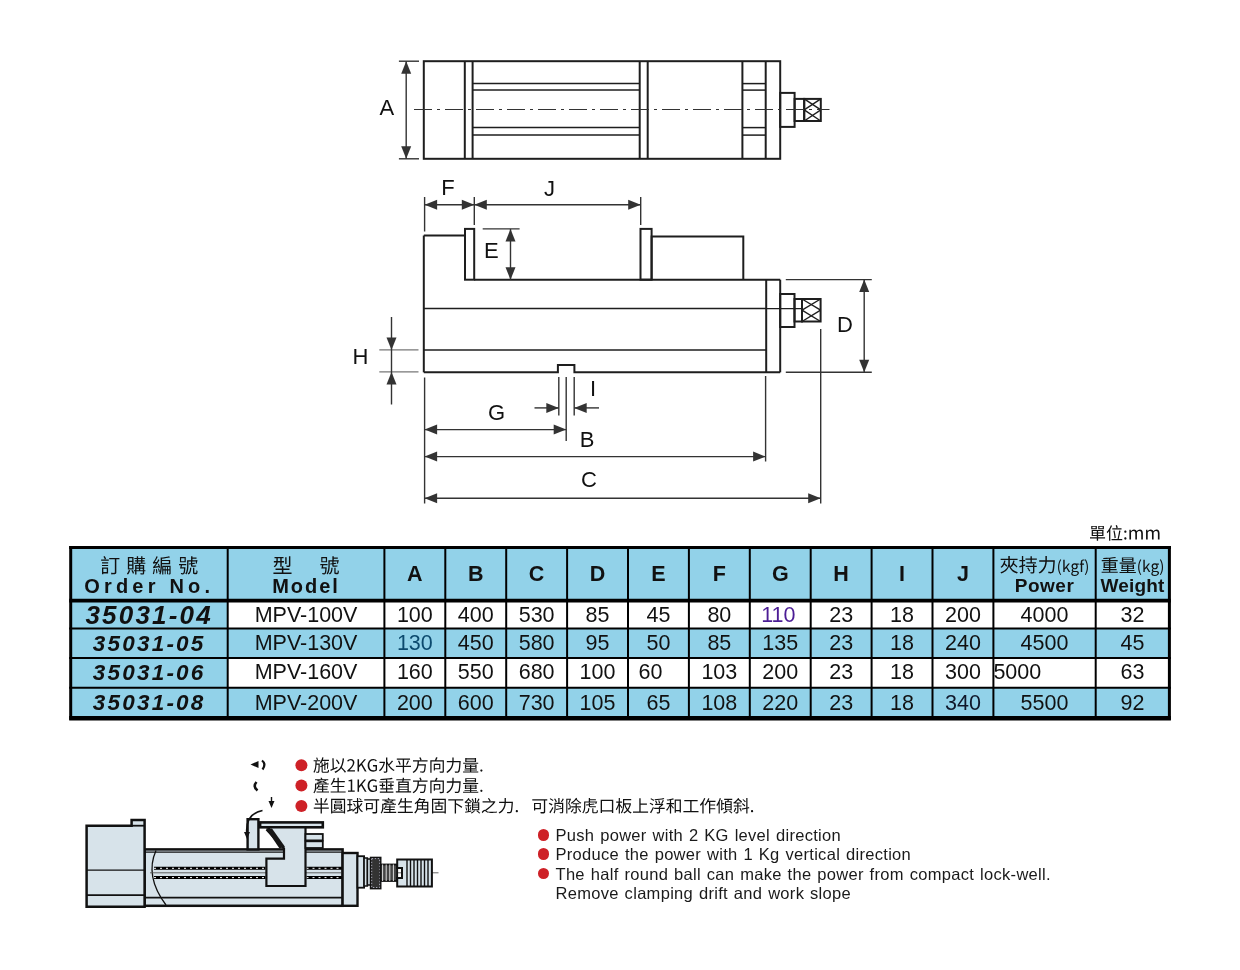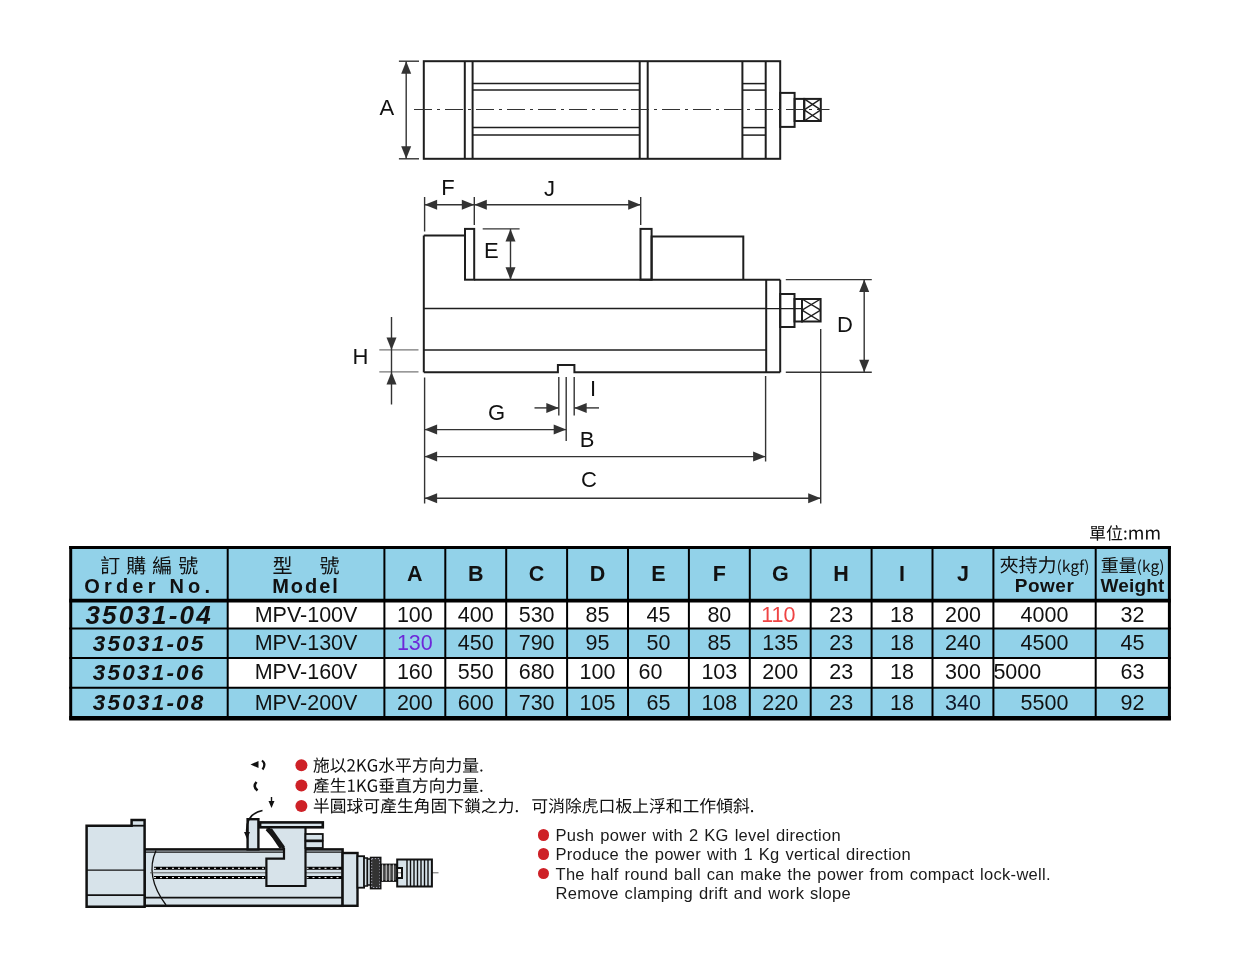--- a/index.html
+++ b/index.html
@@ -208,31 +208,31 @@
 <div style="position:absolute;left:993.4px;top:578.0px;width:102.3px;height:16.0px;font-size:19px;font-weight:bold;font-style:normal;letter-spacing:0.5px;line-height:16px;text-align:center;color:#111;white-space:nowrap">Power</div>
 <div style="position:absolute;left:1095.7px;top:578.0px;width:73.7px;height:16.0px;font-size:19px;font-weight:bold;font-style:normal;letter-spacing:0.2px;line-height:16px;text-align:center;color:#111;white-space:nowrap">Weight</div>
 <div style="position:absolute;left:70.7px;top:600.6px;width:157.0px;height:28.0px;font-size:26px;font-weight:bold;font-style:italic;letter-spacing:2.2px;line-height:28.0px;text-align:center;color:#111;white-space:nowrap">35031-04</div>
 <div style="position:absolute;left:227.7px;top:600.6px;width:156.7px;height:28.0px;font-size:21.5px;font-weight:normal;font-style:normal;line-height:28.0px;text-align:center;color:#111;white-space:nowrap">MPV-100V</div>
 <div style="position:absolute;left:384.4px;top:600.6px;width:60.9px;height:28.0px;font-size:21.5px;font-weight:normal;font-style:normal;line-height:28.0px;text-align:center;color:#111;white-space:nowrap">100</div>
 <div style="position:absolute;left:445.3px;top:600.6px;width:60.9px;height:28.0px;font-size:21.5px;font-weight:normal;font-style:normal;line-height:28.0px;text-align:center;color:#111;white-space:nowrap">400</div>
 <div style="position:absolute;left:506.2px;top:600.6px;width:60.9px;height:28.0px;font-size:21.5px;font-weight:normal;font-style:normal;line-height:28.0px;text-align:center;color:#111;white-space:nowrap">530</div>
 <div style="position:absolute;left:567.1px;top:600.6px;width:60.9px;height:28.0px;font-size:21.5px;font-weight:normal;font-style:normal;line-height:28.0px;text-align:center;color:#111;white-space:nowrap">85</div>
 <div style="position:absolute;left:628.0px;top:600.6px;width:60.9px;height:28.0px;font-size:21.5px;font-weight:normal;font-style:normal;line-height:28.0px;text-align:center;color:#111;white-space:nowrap">45</div>
 <div style="position:absolute;left:688.9px;top:600.6px;width:60.9px;height:28.0px;font-size:21.5px;font-weight:normal;font-style:normal;line-height:28.0px;text-align:center;color:#111;white-space:nowrap">80</div>
-<div style="position:absolute;left:749.8px;top:600.6px;width:57px;height:28.0px;font-size:21.5px;font-weight:normal;font-style:normal;line-height:28.0px;text-align:center;color:#ef4444;white-space:nowrap">110</div>
+<div style="position:absolute;left:749.8px;top:600.6px;width:57px;height:28.0px;font-size:21.5px;font-weight:normal;font-style:normal;line-height:28.0px;text-align:center;color:#4c1d95;white-space:nowrap">110</div>
 <div style="position:absolute;left:810.7px;top:600.6px;width:60.9px;height:28.0px;font-size:21.5px;font-weight:normal;font-style:normal;line-height:28.0px;text-align:center;color:#111;white-space:nowrap">23</div>
 <div style="position:absolute;left:871.6px;top:600.6px;width:60.9px;height:28.0px;font-size:21.5px;font-weight:normal;font-style:normal;line-height:28.0px;text-align:center;color:#111;white-space:nowrap">18</div>
 <div style="position:absolute;left:932.5px;top:600.6px;width:60.9px;height:28.0px;font-size:21.5px;font-weight:normal;font-style:normal;line-height:28.0px;text-align:center;color:#111;white-space:nowrap">200</div>
 <div style="position:absolute;left:993.4px;top:600.6px;width:102.3px;height:28.0px;font-size:21.5px;font-weight:normal;font-style:normal;line-height:28.0px;text-align:center;color:#111;white-space:nowrap">4000</div>
 <div style="position:absolute;left:1095.7px;top:600.6px;width:73.7px;height:28.0px;font-size:21.5px;font-weight:normal;font-style:normal;line-height:28.0px;text-align:center;color:#111;white-space:nowrap">32</div>
 <div style="position:absolute;left:70.7px;top:628.6px;width:157.0px;height:29.4px;font-size:22.5px;font-weight:bold;font-style:italic;letter-spacing:2.2px;line-height:29.399999999999977px;text-align:center;color:#111;white-space:nowrap">35031-05</div>
 <div style="position:absolute;left:227.7px;top:628.6px;width:156.7px;height:29.4px;font-size:21.5px;font-weight:normal;font-style:normal;line-height:29.399999999999977px;text-align:center;color:#111;white-space:nowrap">MPV-130V</div>
-<div style="position:absolute;left:384.4px;top:628.6px;width:60.9px;height:29.4px;font-size:21.5px;font-weight:normal;font-style:normal;line-height:29.399999999999977px;text-align:center;color:#6d28d9;white-space:nowrap">130</div>
+<div style="position:absolute;left:384.4px;top:628.6px;width:60.9px;height:29.4px;font-size:21.5px;font-weight:normal;font-style:normal;line-height:29.399999999999977px;text-align:center;color:#0c4a6e;white-space:nowrap">130</div>
 <div style="position:absolute;left:445.3px;top:628.6px;width:60.9px;height:29.4px;font-size:21.5px;font-weight:normal;font-style:normal;line-height:29.399999999999977px;text-align:center;color:#111;white-space:nowrap">450</div>
-<div style="position:absolute;left:506.2px;top:628.6px;width:60.9px;height:29.4px;font-size:21.5px;font-weight:normal;font-style:normal;line-height:29.399999999999977px;text-align:center;color:#111;white-space:nowrap">790</div>
+<div style="position:absolute;left:506.2px;top:628.6px;width:60.9px;height:29.4px;font-size:21.5px;font-weight:normal;font-style:normal;line-height:29.399999999999977px;text-align:center;color:#111;white-space:nowrap">580</div>
 <div style="position:absolute;left:567.1px;top:628.6px;width:60.9px;height:29.4px;font-size:21.5px;font-weight:normal;font-style:normal;line-height:29.399999999999977px;text-align:center;color:#111;white-space:nowrap">95</div>
 <div style="position:absolute;left:628.0px;top:628.6px;width:60.9px;height:29.4px;font-size:21.5px;font-weight:normal;font-style:normal;line-height:29.399999999999977px;text-align:center;color:#111;white-space:nowrap">50</div>
 <div style="position:absolute;left:688.9px;top:628.6px;width:60.9px;height:29.4px;font-size:21.5px;font-weight:normal;font-style:normal;line-height:29.399999999999977px;text-align:center;color:#111;white-space:nowrap">85</div>
 <div style="position:absolute;left:749.8px;top:628.6px;width:60.9px;height:29.4px;font-size:21.5px;font-weight:normal;font-style:normal;line-height:29.399999999999977px;text-align:center;color:#111;white-space:nowrap">135</div>
 <div style="position:absolute;left:810.7px;top:628.6px;width:60.9px;height:29.4px;font-size:21.5px;font-weight:normal;font-style:normal;line-height:29.399999999999977px;text-align:center;color:#111;white-space:nowrap">23</div>
 <div style="position:absolute;left:871.6px;top:628.6px;width:60.9px;height:29.4px;font-size:21.5px;font-weight:normal;font-style:normal;line-height:29.399999999999977px;text-align:center;color:#111;white-space:nowrap">18</div>
 <div style="position:absolute;left:932.5px;top:628.6px;width:60.9px;height:29.4px;font-size:21.5px;font-weight:normal;font-style:normal;line-height:29.399999999999977px;text-align:center;color:#111;white-space:nowrap">240</div>
 <div style="position:absolute;left:993.4px;top:628.6px;width:102.3px;height:29.4px;font-size:21.5px;font-weight:normal;font-style:normal;line-height:29.399999999999977px;text-align:center;color:#111;white-space:nowrap">4500</div>
 <div style="position:absolute;left:1095.7px;top:628.6px;width:73.7px;height:29.4px;font-size:21.5px;font-weight:normal;font-style:normal;line-height:29.399999999999977px;text-align:center;color:#111;white-space:nowrap">45</div>
 <div style="position:absolute;left:70.7px;top:658.0px;width:157.0px;height:29.8px;font-size:22.5px;font-weight:bold;font-style:italic;letter-spacing:2.2px;line-height:29.799999999999955px;text-align:center;color:#111;white-space:nowrap">35031-06</div>

